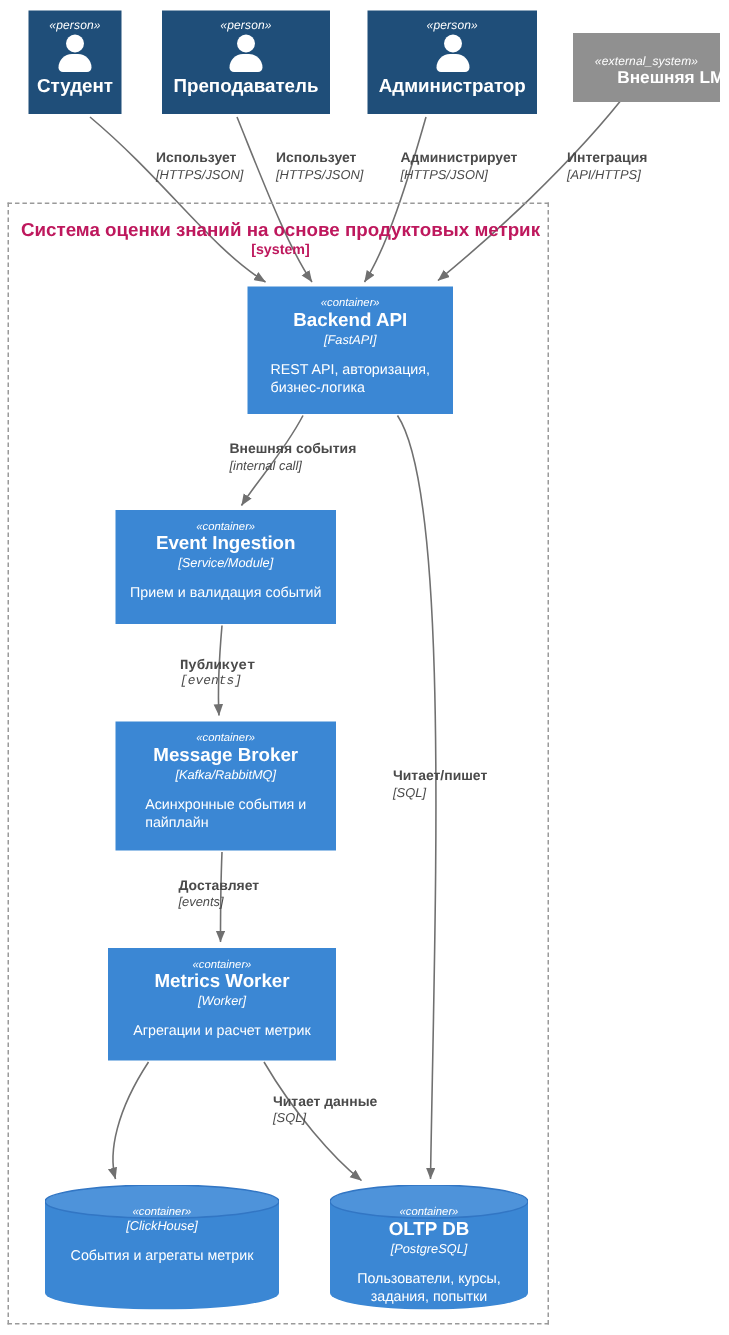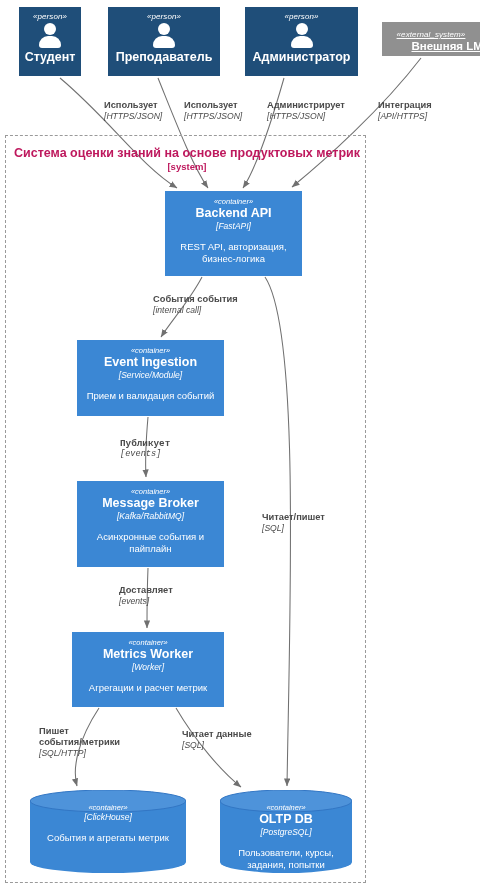--- a/index.html
+++ b/index.html
@@ -7,21 +7,21 @@
        font-family:"Liberation Sans","DejaVu Sans",sans-serif;
        -webkit-font-smoothing:antialiased;}
   #stage{position:absolute;left:0;top:0;width:486px;height:890px;}
 
   
   #edges{position:absolute;left:0;top:0;width:486px;height:890px;}
 
   
   .node{position:absolute;box-sizing:border-box;display:flex;
         flex-direction:column;align-items:center;justify-content:flex-start;
-        color:#ffffff;text-align:center;}
+        color:#ffffff;text-align:left;}
 
   
   .person{background:#1F4E79;padding-top:5px;}
   .external{background:#909090;padding-top:4px;justify-content:center;}
 
   .stereo{font-size:8px;font-style:italic;line-height:10px;
           letter-spacing:.1px;white-space:nowrap;}
   .pname{font-size:12.5px;font-weight:bold;line-height:14px;white-space:nowrap;}
   .extname{font-size:11.5px;font-weight:bold;line-height:13px;white-space:nowrap;padding-left:40px;}
 
@@ -121,21 +121,21 @@
 
   <div class="node person" style="left:245px;top:7px;width:113px;height:69px;">
     <div class="stereo">«person»</div>
     <div class="person-glyph">
       <div class="head"></div>
         <div class="body"></div>
     </div>
     <div class="pname">Администратор</div>
   </div>
 
-  <div class="node external" style="left:382px;top:22px;width:98px;height:34px;text-decoration:underline;">
+  <div class="node external" style="left:382px;top:22px;width:98px;height:46px;">
     <div class="stereo">«external_system»</div>
     <div class="extname">Внешняя LMS</div>
   </div>
 
   <div class="node container-box" style="left:165px;top:191px;width:137px;height:85px;">
     <div class="c-stereo">«container»</div>
     <div class="c-name">Backend API</div>
     <div class="c-tech">[FastAPI]</div>
     <div class="c-desc">
       <span>REST API, авторизация,</span><br>
@@ -209,43 +209,38 @@
     <span class="et">Администрирует</span>
     <span class="ety">[HTTPS/JSON]</span>
   </div>
 
   <div class="elabel" style="left:378px;top:100px;width:92px;">
     <span class="et">Интеграция</span>
     <span class="ety">[API/HTTPS]</span>
   </div>
 
   <div class="elabel" style="left:153px;top:294px;width:120px;">
-    <span class="et">События события</span>
+    <span class="et">Внешняя события</span>
     <span class="ety">[internal call]</span>
   </div>
 
   <div class="elabel" style="left:120px;top:438px;width:84px;font-family:Liberation Mono, monospace;">
     <span class="et">Публикует</span>
     <span class="ety">[events]</span>
   </div>
 
   <div class="elabel" style="left:119px;top:585px;width:84px;">
     <span class="et">Доставляет</span>
     <span class="ety">[events]</span>
   </div>
 
   <div class="elabel" style="left:262px;top:512px;width:90px;">
     <span class="et">Читает/пишет</span>
     <span class="ety">[SQL]</span>
   </div>
 
-  <div class="elabel" style="left:39px;top:726px;width:112px;">
-    <span class="et">Пишет</span>
-    <span class="et">события/метрики</span>
-    <span class="ety">[SQL/HTTP]</span>
-  </div>
 
   <div class="elabel" style="left:182px;top:729px;width:100px;">
     <span class="et">Читает данные</span>
     <span class="ety">[SQL]</span>
   </div>
 
 </div>
 
 </body></html>

